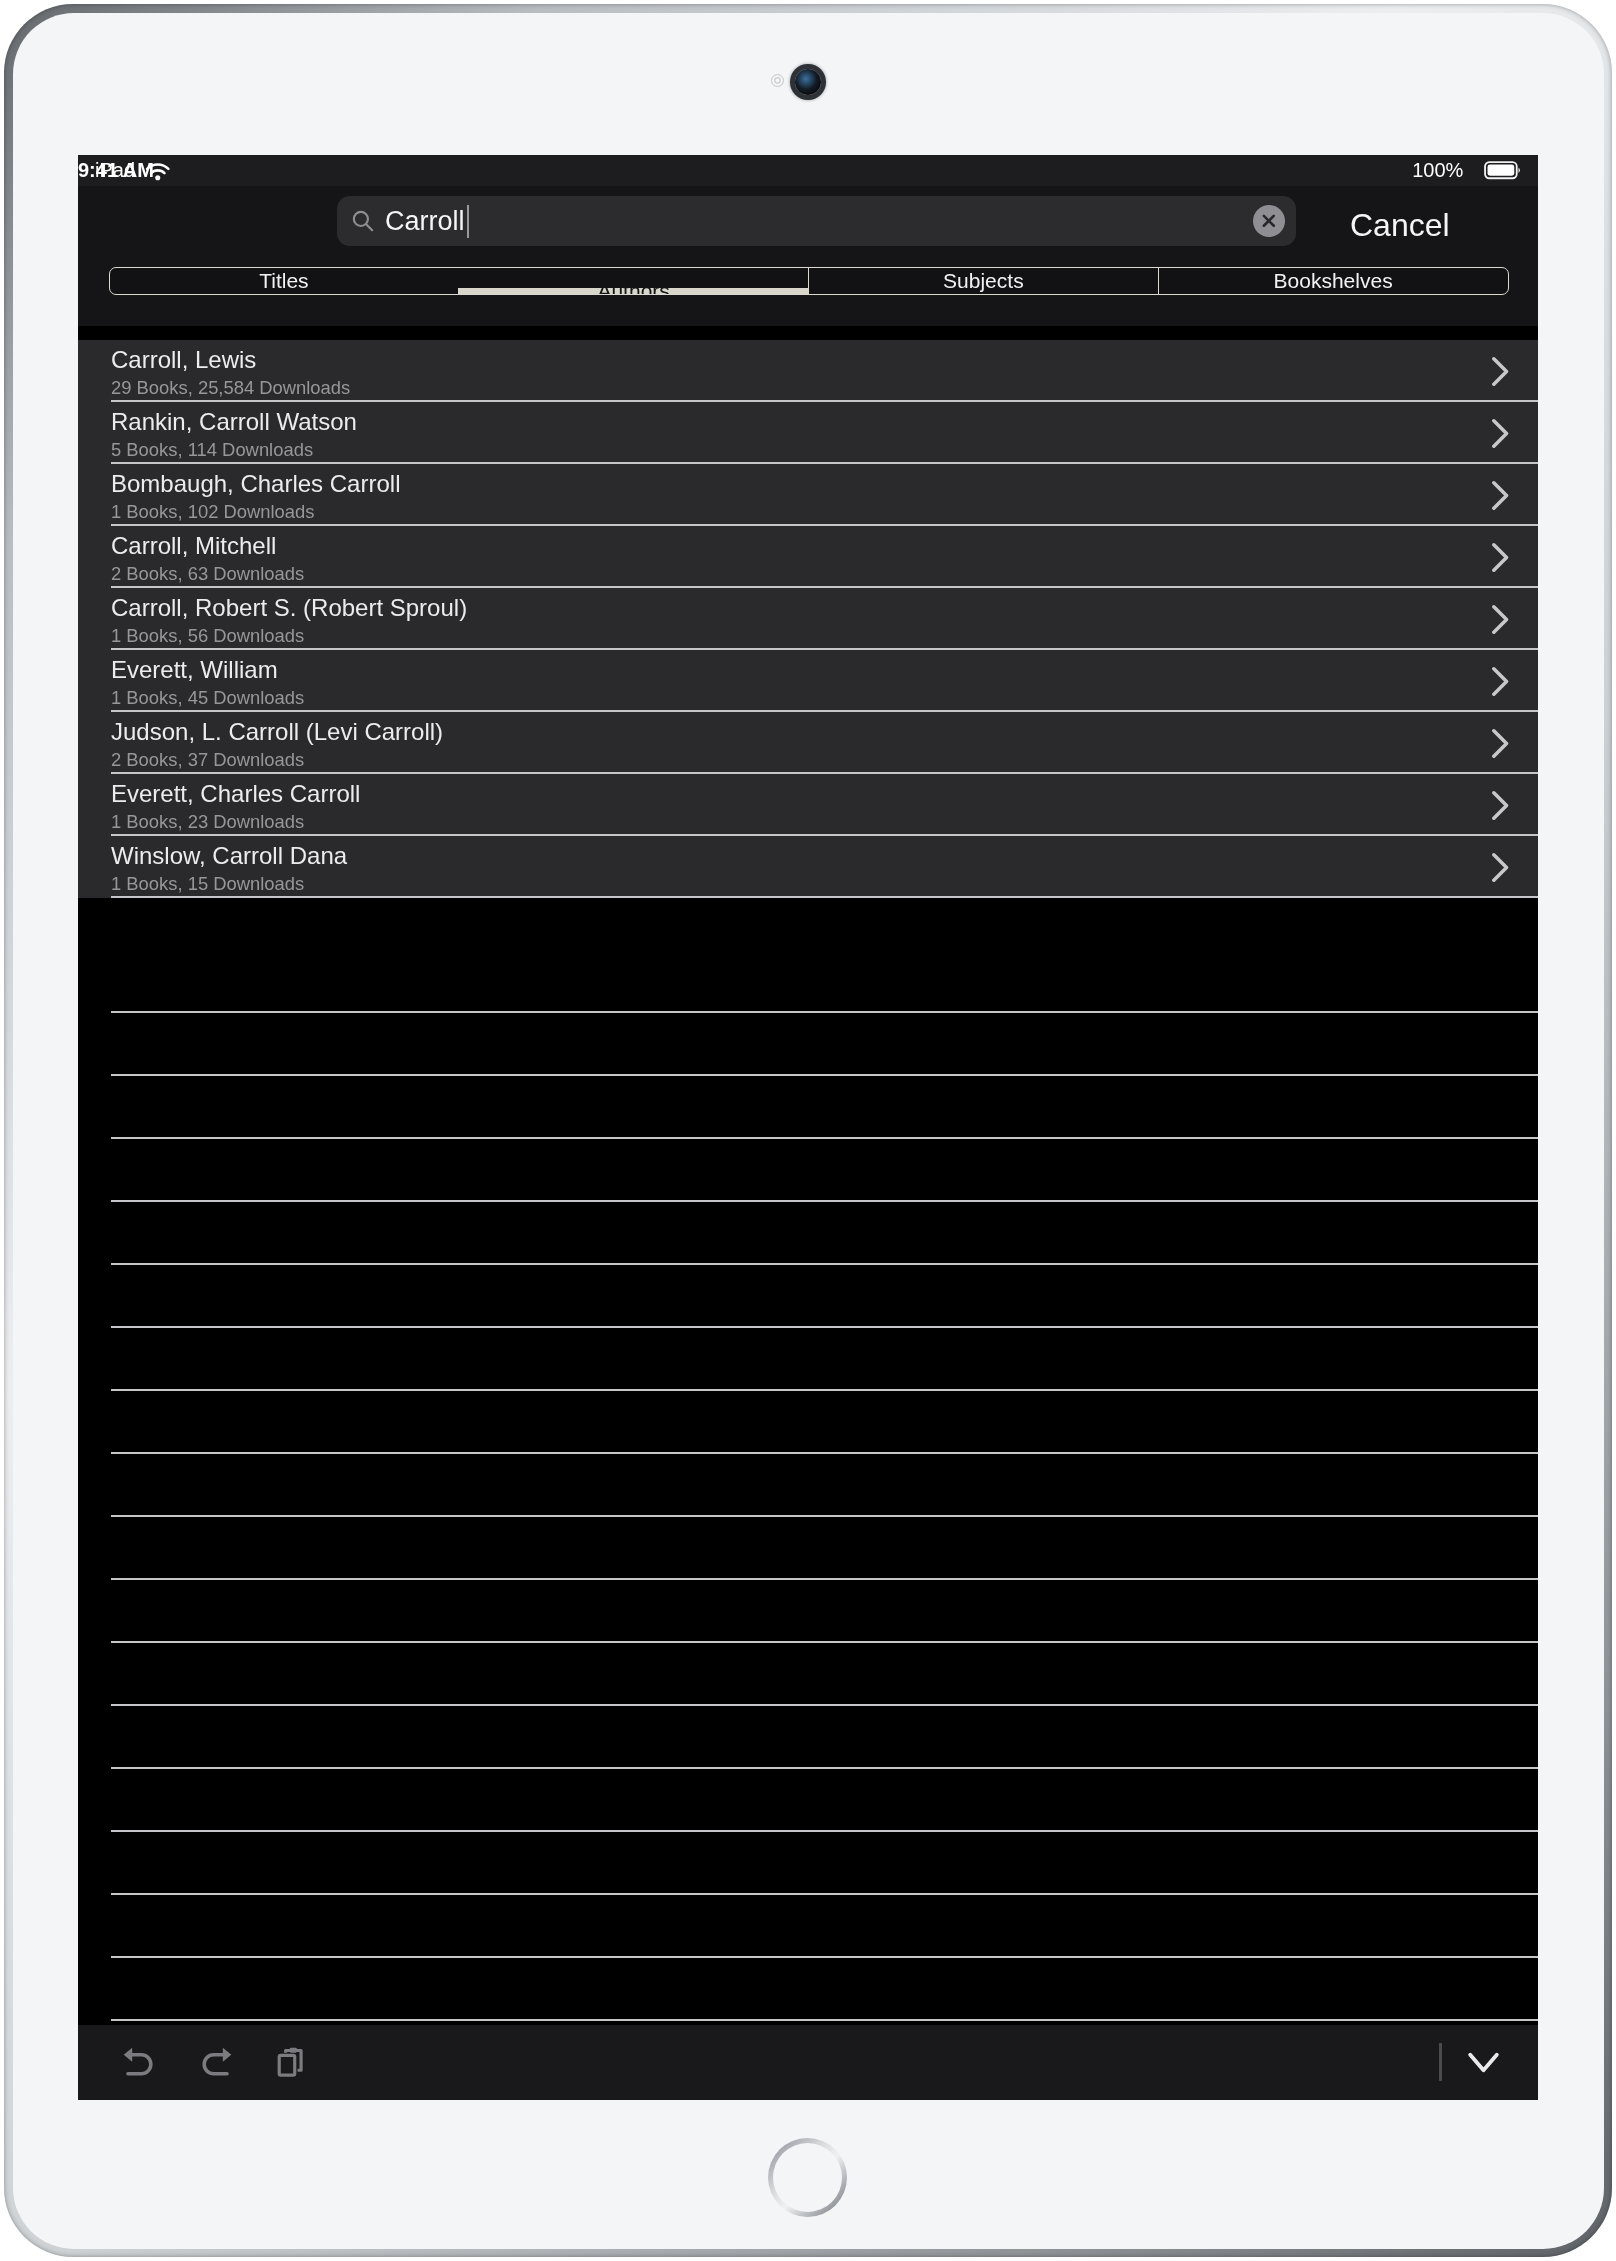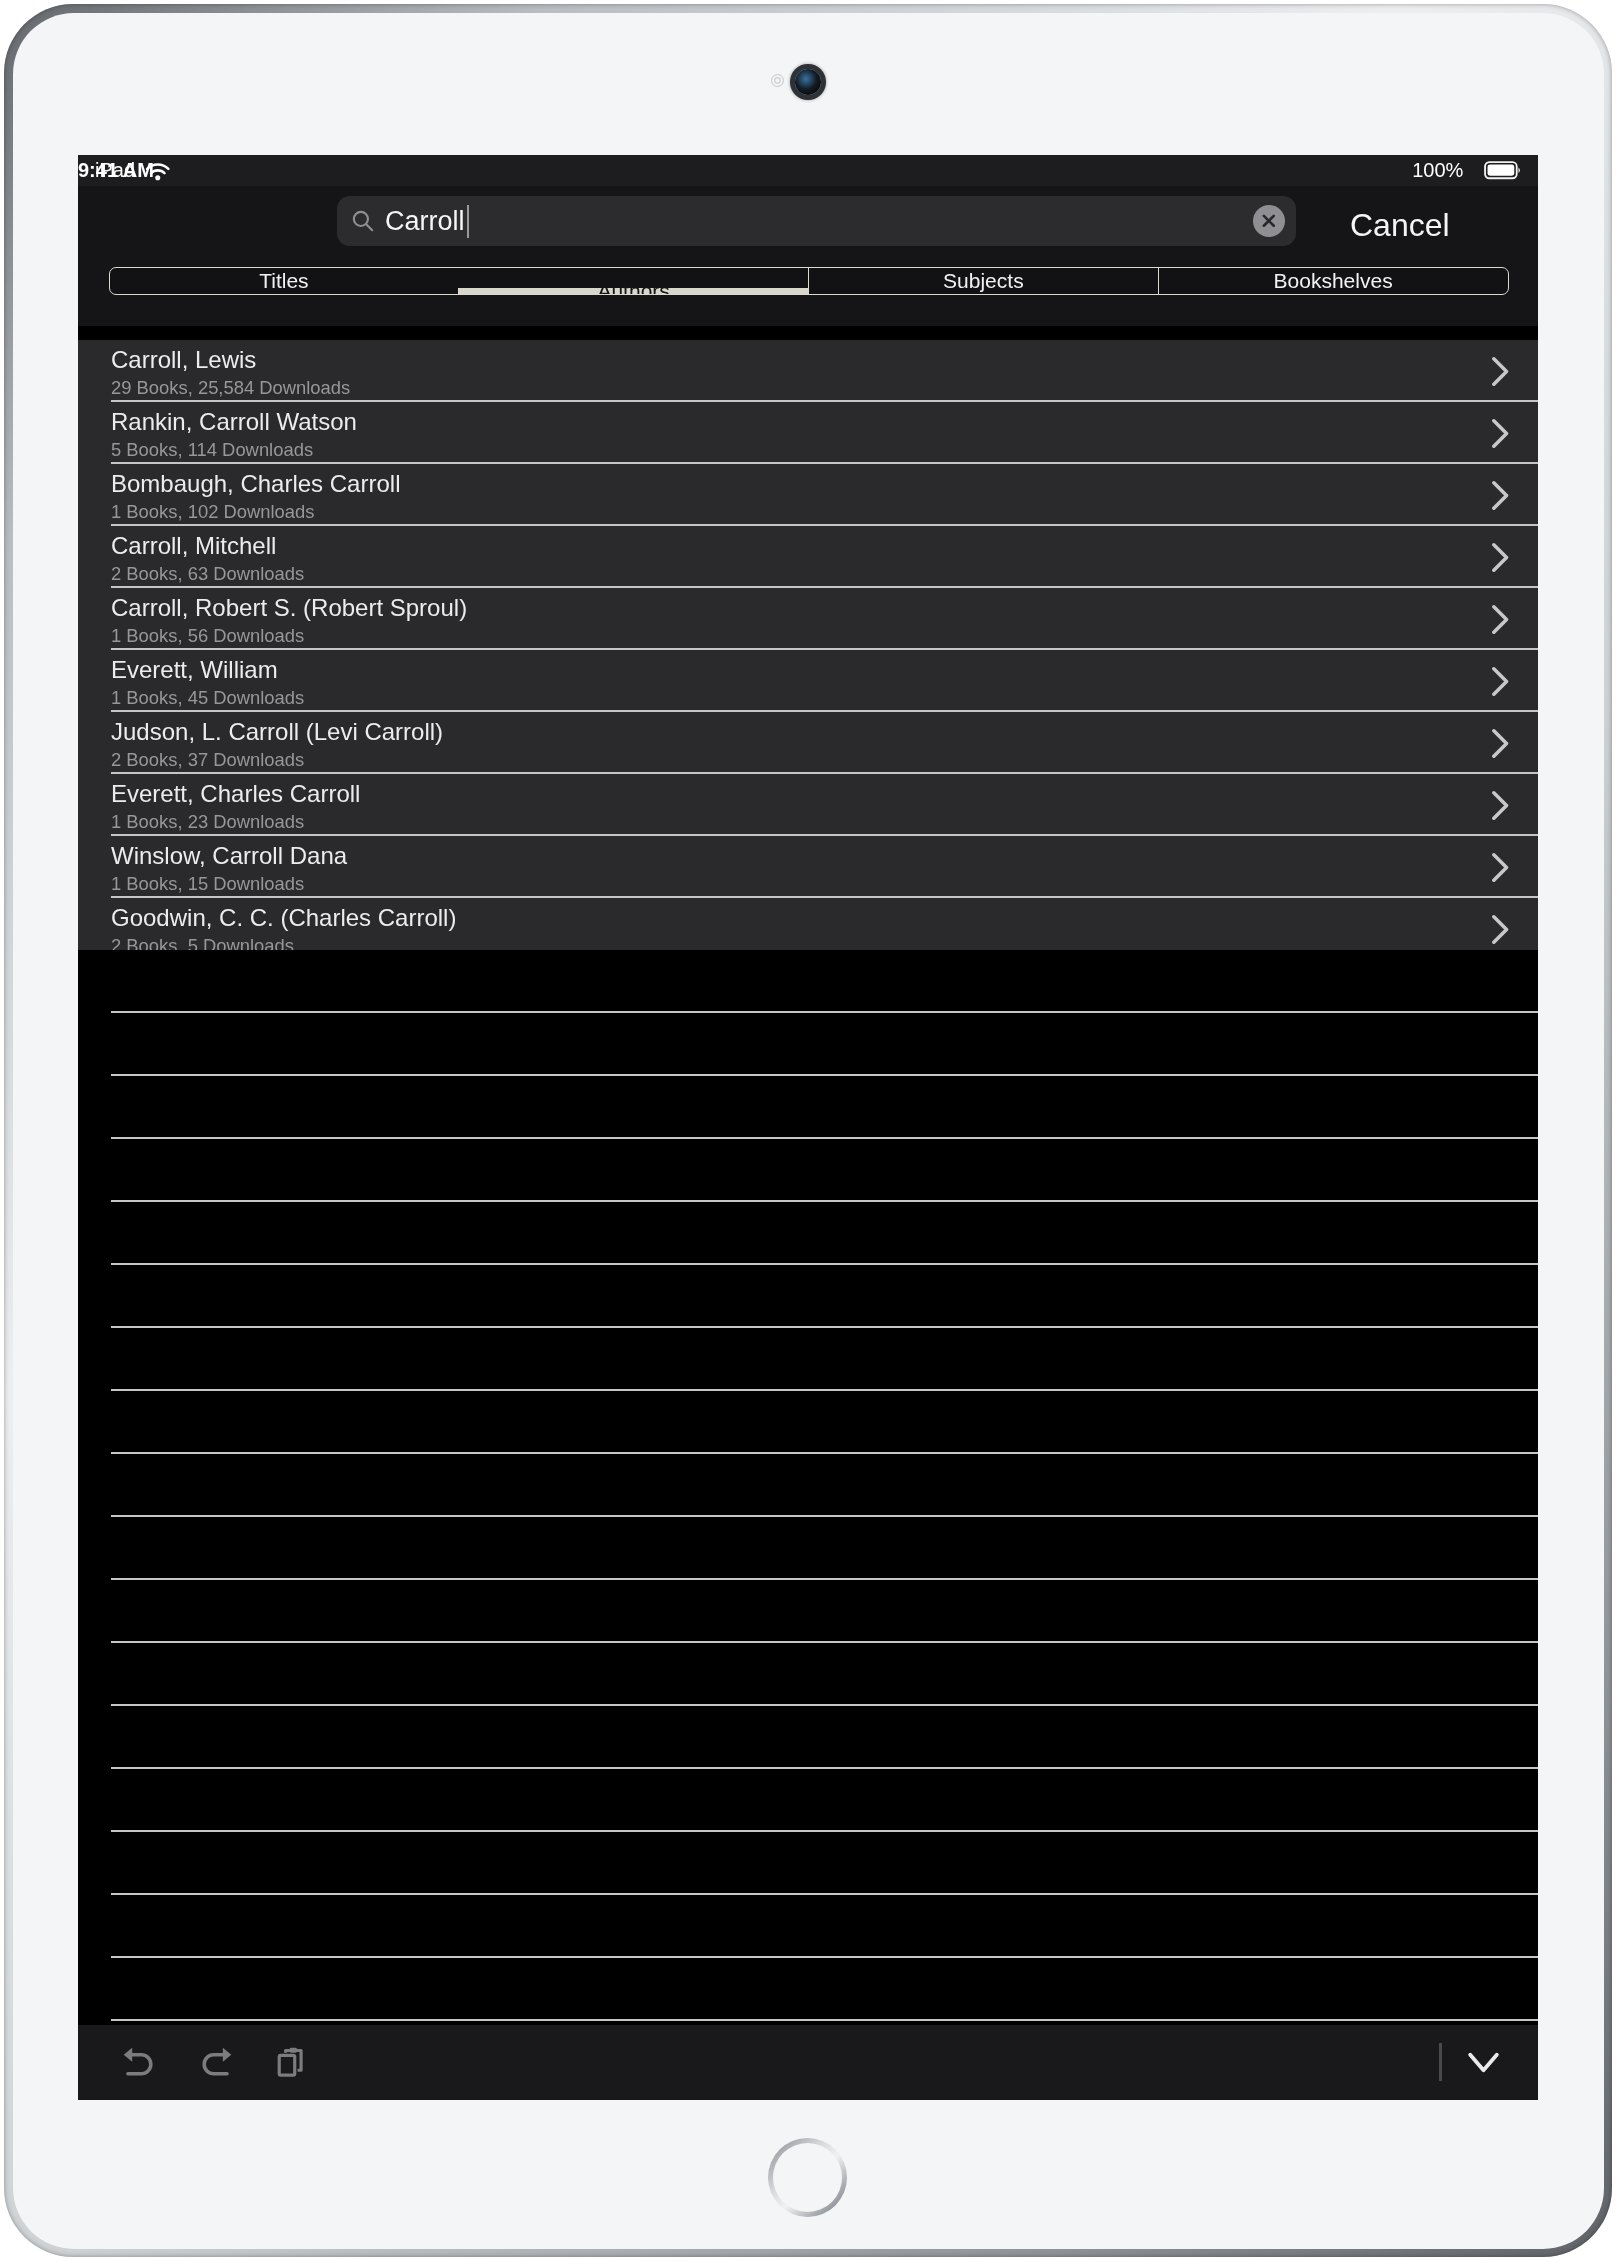--- a/index.html
+++ b/index.html
@@ -220,27 +220,20 @@
       </div>
 
       <div class="author-row">
         <span class="row-name">Winslow, Carroll Dana</span>
         <span class="row-detail">1 Books, 15 Downloads</span>
         <svg class="row-chevron" viewBox="0 0 26 44">
           <polyline points="4,4 22,22 4,40" fill="none" stroke="#c7c7cc" stroke-width="5" stroke-linecap="round" stroke-linejoin="round"></polyline>
         </svg>
       </div>
 
-      <div class="author-row">
-        <span class="row-name">Goodwin, C. C. (Charles Carroll)</span>
-        <span class="row-detail">2 Books, 5 Downloads</span>
-        <svg class="row-chevron" viewBox="0 0 26 44">
-          <polyline points="4,4 22,22 4,40" fill="none" stroke="#c7c7cc" stroke-width="5" stroke-linecap="round" stroke-linejoin="round"></polyline>
-        </svg>
-      </div>
 
     </div>
 
     <div class="empty-area">
       <div class="empty-lines"></div>
     </div>
 
     <div class="kb-toolbar">
       <svg class="kb-icon kb-undo" viewBox="0 0 44 44">
         <path d="M12 11 H26 a13.5 13.5 0 0 1 0 27 H7" fill="none" stroke="#7c7c80" stroke-width="5" stroke-linecap="round"></path>

